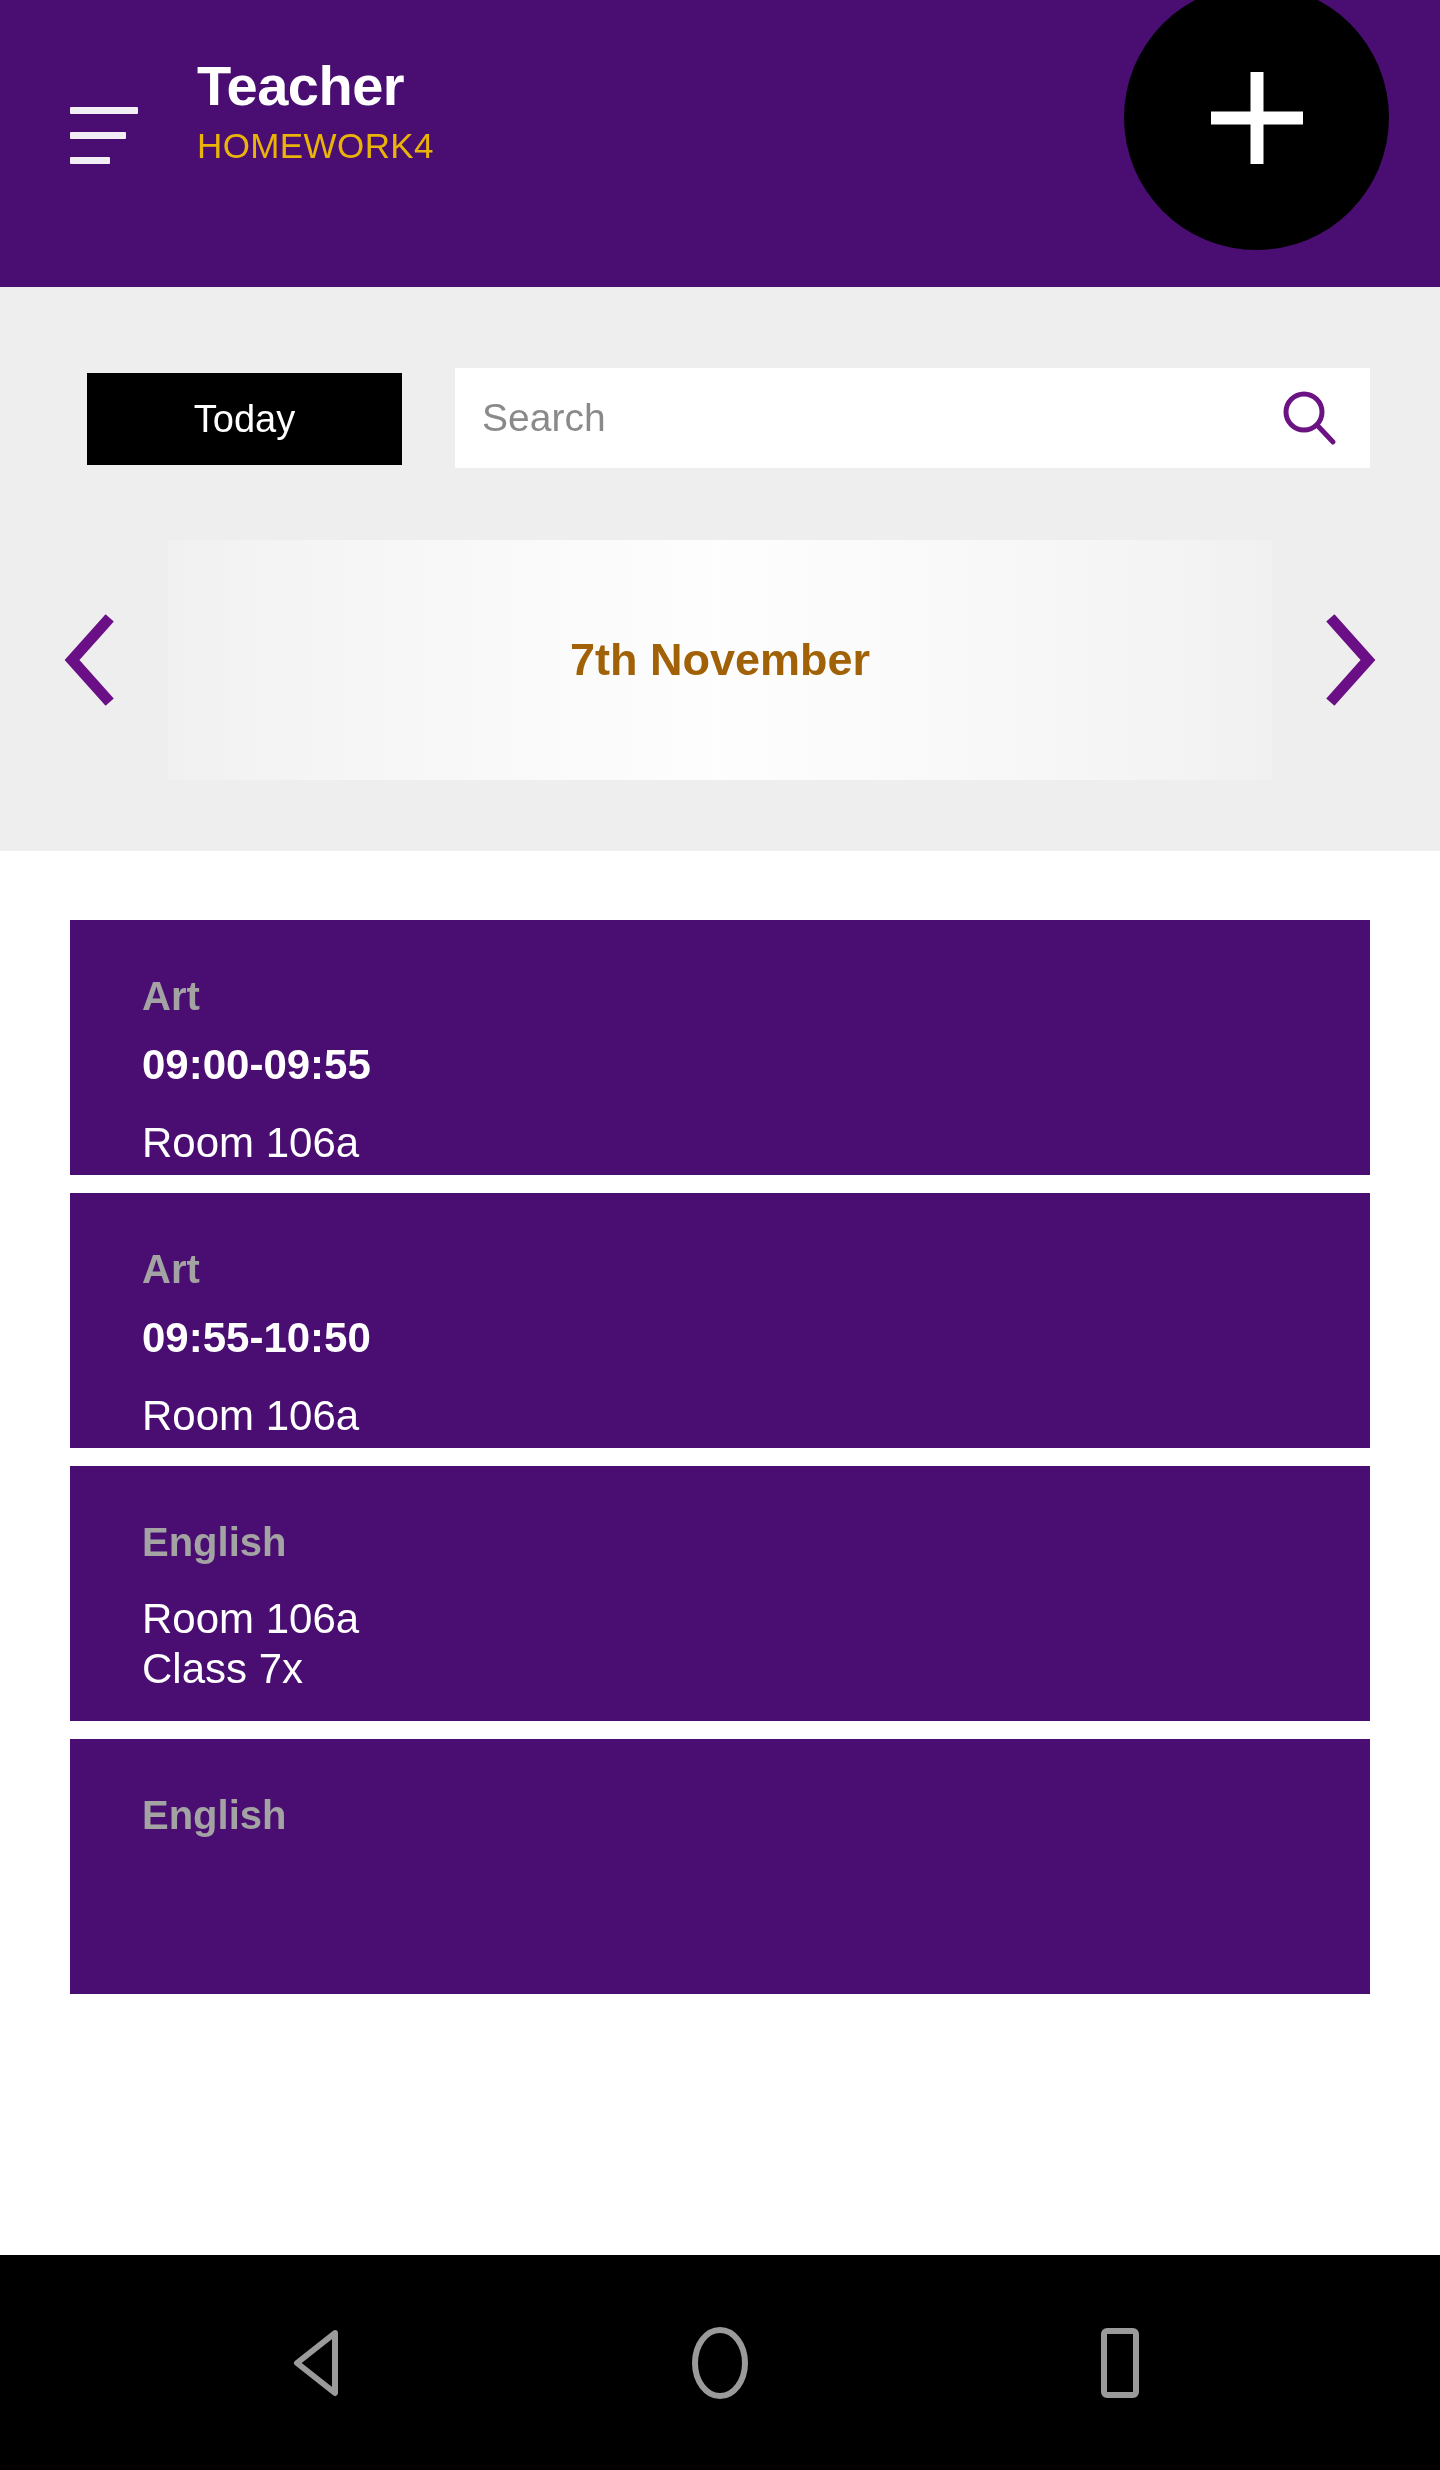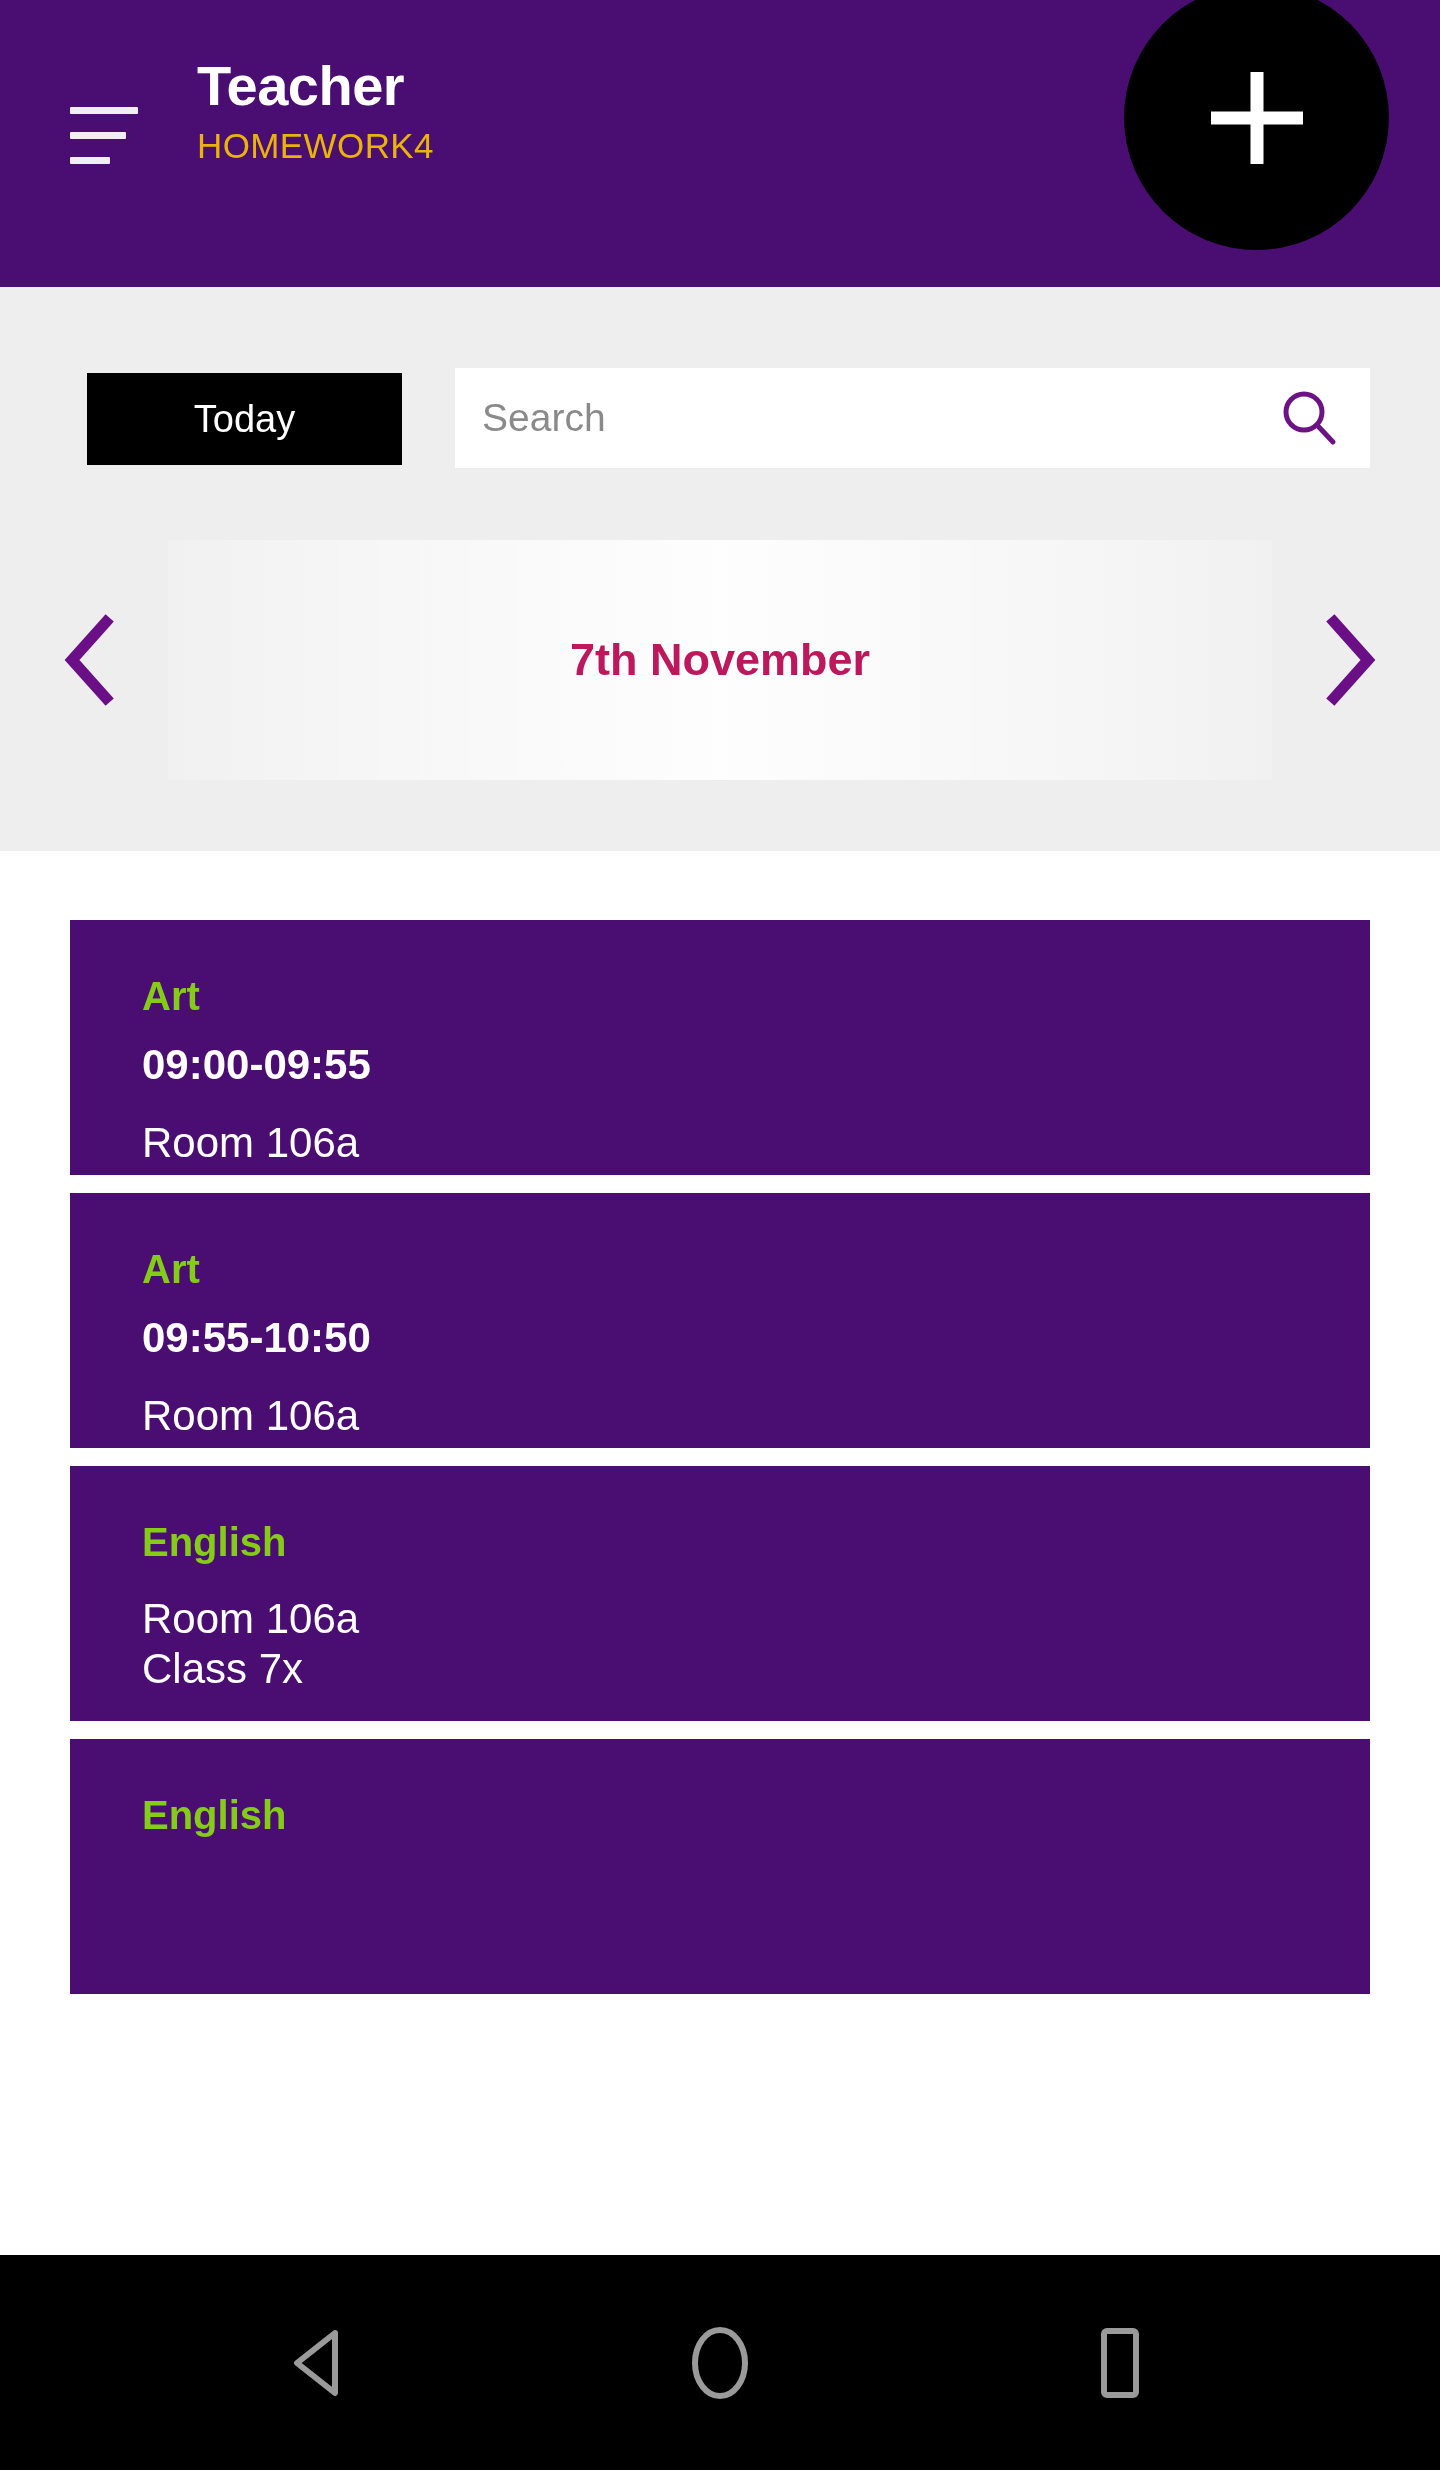--- a/index.html
+++ b/index.html
@@ -87,41 +87,41 @@
     background:linear-gradient(90deg,
       rgba(255,255,255,0.18) 0%,
       rgba(255,255,255,0.55) 22%,
       rgba(255,255,255,0.92) 50%,
       rgba(255,255,255,0.55) 78%,
       rgba(255,255,255,0.18) 100%);
   }
   .date-label {
     position:absolute; left:0; top:0; width:1440px; height:240px;
     display:flex; align-items:center; justify-content:center;
-    font-size:45px; font-weight:bold; color:#be185d;
+    font-size:45px; font-weight:bold; color:#a16207;
   }
   .chev {
     position:absolute; top:50%; transform:translateY(-50%);
     width:76px; height:96px; cursor:pointer;
   }
   .chev.prev { left:52px; }
   .chev.next { left:1312px; }
 
   
   .cards {
     position:absolute; left:0; top:851px; width:1440px; height:1404px;
     background:#ffffff; overflow:hidden;
   }
   .card {
     position:absolute; left:70px; width:1300px;
     background:#4A0E72; cursor:pointer;
     padding:56px 0 0 72px;
   }
   .card .subject {
-    color:#84cc16; font-size:40px; font-weight:bold; line-height:1.0;
+    color:#a3a3a3; font-size:40px; font-weight:bold; line-height:1.0;
   }
   .card .time {
     color:#ffffff; font-size:42px; font-weight:bold;
     margin-top:28px; line-height:1.0;
   }
   .card .room {
     color:#ffffff; font-size:42px; font-weight:normal;
     margin-top:32px; line-height:1.18;
   }
   .card .klass {

